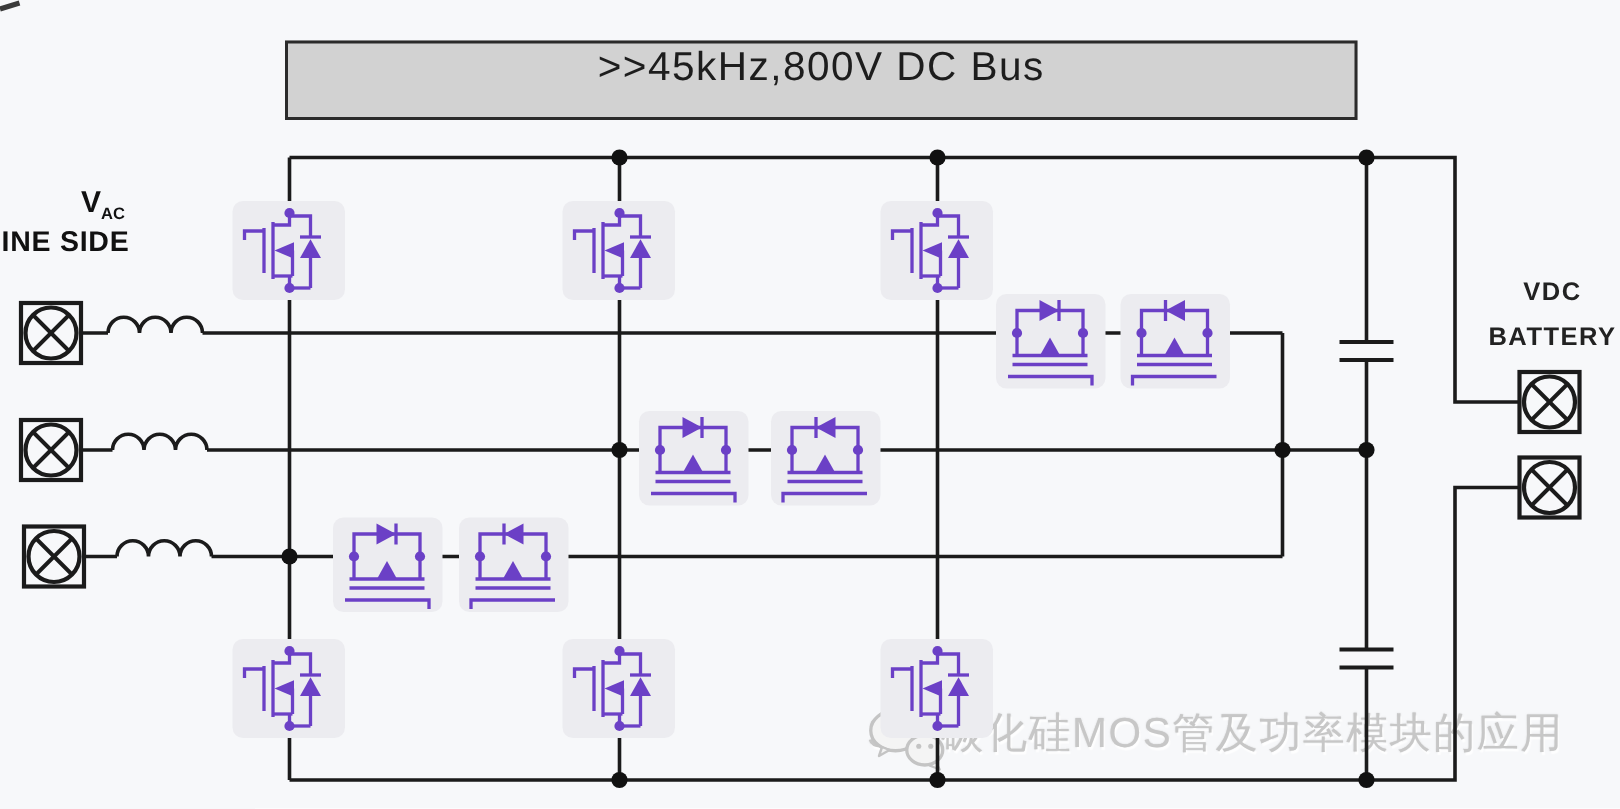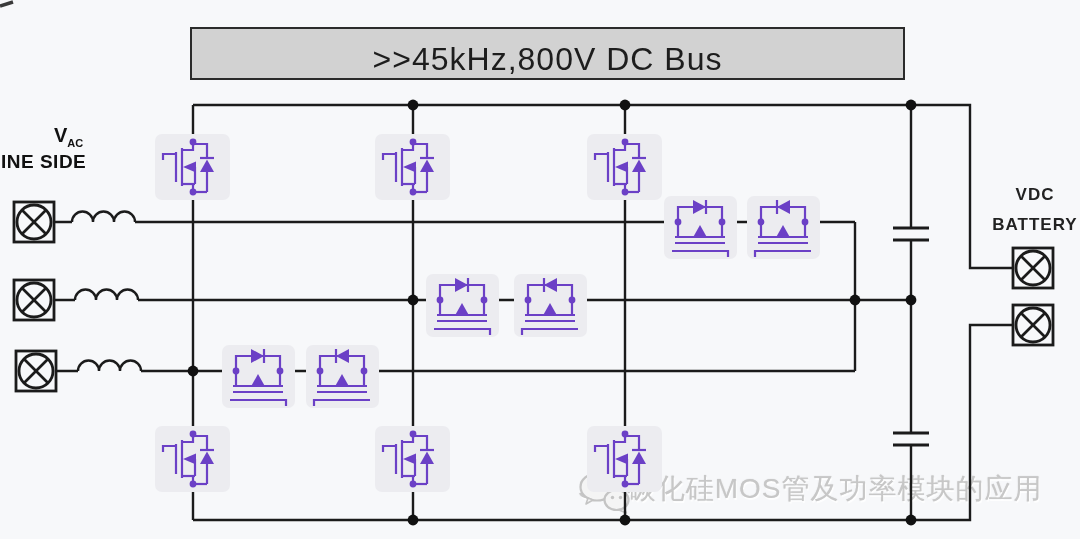--- a/index.html
+++ b/index.html
@@ -5,22 +5,22 @@
   html,body{margin:0;padding:0;background:#ffffff;}
   .stage{
     position:relative;width:1080px;height:539px;
     background:#f7f8fa;overflow:hidden;
     font-family:"Liberation Sans",sans-serif;
   }
   .stage svg{position:absolute;left:0;top:0;}
   .banner{
     position:absolute;left:190px;top:27px;width:715px;height:53px;
     background:#d2d2d2;border:2.5px solid #2b2b2b;box-sizing:border-box;
-    display:flex;align-items:flex-end;justify-content:center;
-    font-size:32px;letter-spacing:1px;color:#1d1d1d;font-weight:500;
+    display:flex;align-items:flex-start;justify-content:center;
+    font-size:27px;letter-spacing:1px;color:#1d1d1d;font-weight:500;
     z-index:3;
   }
   .vac{
     position:absolute;left:54px;top:124px;font-size:20px;font-weight:700;color:#111;z-index:3;
   }
   .vac sub{font-size:11px;font-weight:700;margin-top:24px;}
   .lineside{
     position:absolute;left:1px;top:151px;font-size:19px;font-weight:600;
     letter-spacing:.5px;color:#111;z-index:3;
   }

